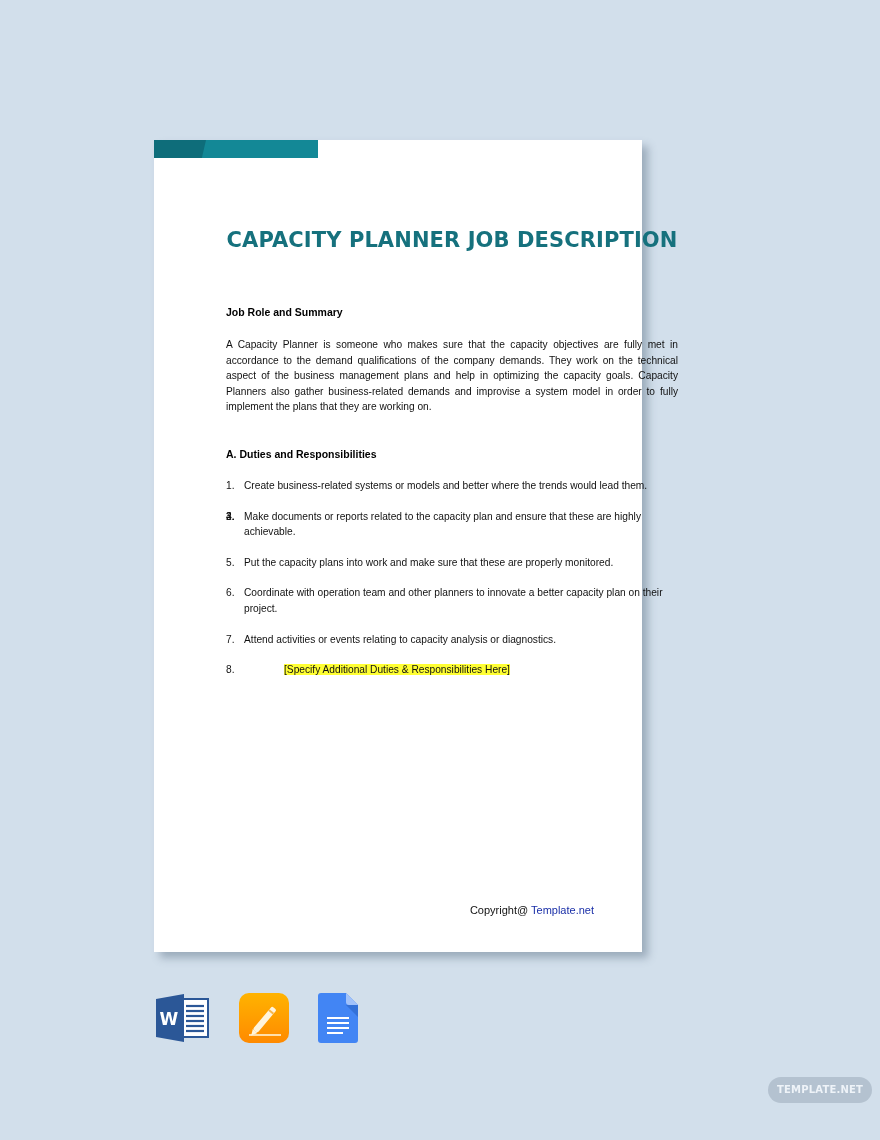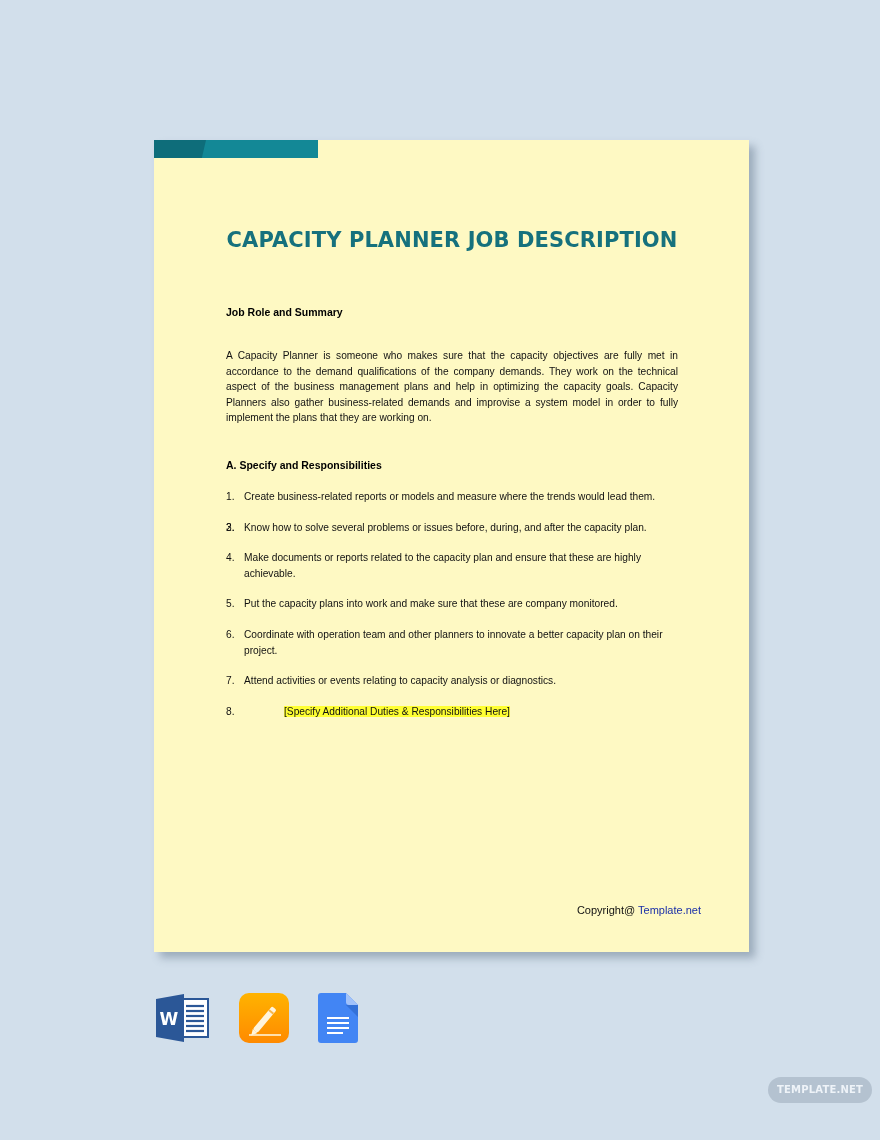--- a/index.html
+++ b/index.html
@@ -5,22 +5,22 @@
     * { margin: 0; padding: 0; box-sizing: border-box; }
     html, body { width: 880px; height: 1140px; overflow: hidden; }
     body {
       background: #d2dfeb;
       font-family: "Liberation Sans", sans-serif;
       position: relative;
     }
     .page {
       position: absolute;
       left: 154px; top: 140px;
-      width: 595px; height: 812px;
-      background: #fef9c3;
+      width: 488px; height: 812px;
+      background: #ffffff;
       box-shadow: 6px 6px 8px rgba(90,110,130,0.45);
     }
     .accent-bar {
       position: absolute; left: 0; top: 0;
       width: 164px; height: 18px;
       background: #138896;
     }
     .accent-bar .dark {
       position: absolute; left: 0; top: 0;
       width: 52px; height: 18px;
@@ -39,21 +39,21 @@
     .content {
       position: absolute; left: 72px; top: 166px; width: 452px;
       font-family: "Liberation Sans", sans-serif;
       font-size: 10.2px;
       color: #111;
     }
     .h-section {
       font-weight: bold; font-size: 10.5px; color: #000;
     }
     .summary {
-      margin-top: 30px;
+      margin-top: 19px;
       line-height: 15.6px;
       text-align: justify;
     }
     .h-duties { margin-top: 33px; }
     ol.duties { list-style: none; margin-top: 18px; }
     ol.duties li {
       position: relative;
       padding-left: 18px;
       line-height: 15.6px;
       margin-bottom: 15px;
@@ -91,27 +91,27 @@
   <div class="accent-bar">
     <div class="dark"></div>
   </div>
 
   <h1 class="title">CAPACITY PLANNER JOB DESCRIPTION</h1>
 
   <div class="content">
     <div class="h-section">Job Role and Summary</div>
     <p class="summary">A Capacity Planner is someone who makes sure that the capacity objectives are fully met in accordance to the demand qualifications of the company demands. They work on the technical aspect of the business management plans and help in optimizing the capacity goals. Capacity Planners also gather business-related demands and improvise a system model in order to fully implement the plans that they are working on.</p>
 
-    <div class="h-section h-duties">A. Specify and Responsibilities</div>
+    <div class="h-section h-duties">A. Duties and Responsibilities</div>
     <ol class="duties">
-      <li><span class="num">1.</span><span>Create business-related reports or models and measure where the trends would lead them.</span></li>
+      <li><span class="num">1.</span><span>Create business-related systems or models and better where the trends would lead them.</span></li>
       <li><span class="num">2.</span></li>
-      <li><span class="num">3.</span><span>Know how to solve several problems or issues before, during, and after the capacity plan.</span></li>
+      <li><span class="num">3.</span></li>
       <li><span class="num">4.</span><span>Make documents or reports related to the capacity plan and ensure that these are highly achievable.</span></li>
-      <li><span class="num">5.</span><span>Put the capacity plans into work and make sure that these are company monitored.</span></li>
+      <li><span class="num">5.</span><span>Put the capacity plans into work and make sure that these are properly monitored.</span></li>
       <li><span class="num">6.</span><span>Coordinate with operation team and other planners to innovate a better capacity plan on their project.</span></li>
       <li><span class="num">7.</span><span>Attend activities or events relating to capacity analysis or diagnostics.</span></li>
       <li><span class="num">8.</span><span class="highlight">[Specify Additional Duties &amp; Responsibilities Here]</span></li>
     </ol>
   </div>
 
   <div class="copyright">
     <span>Copyright@</span>
     <span class="link">Template.net</span>
   </div>

